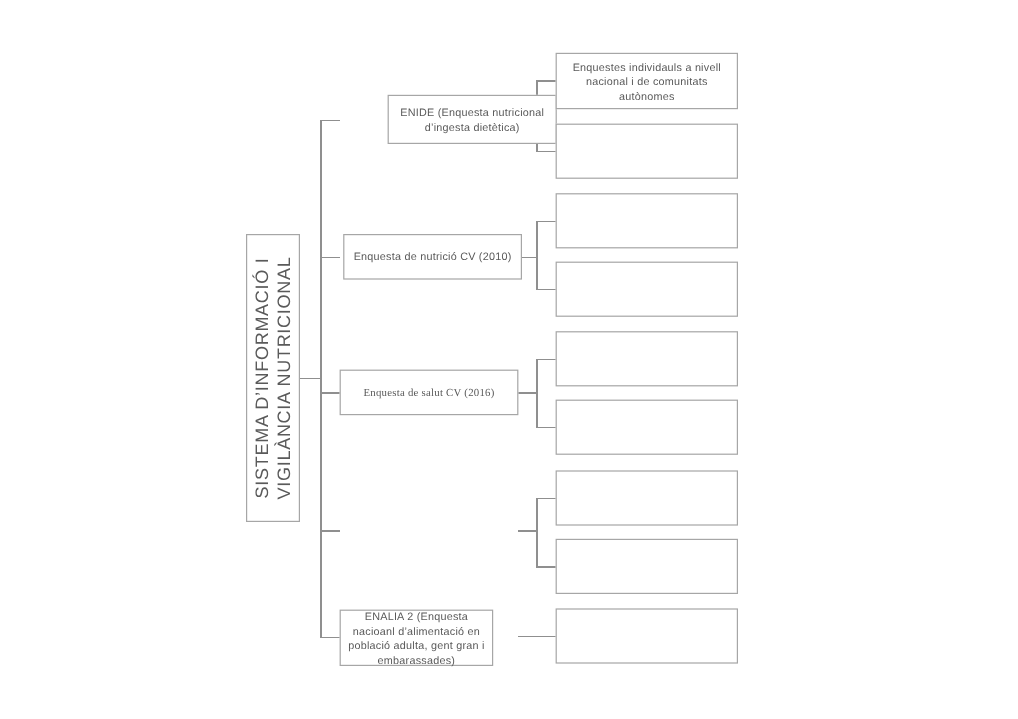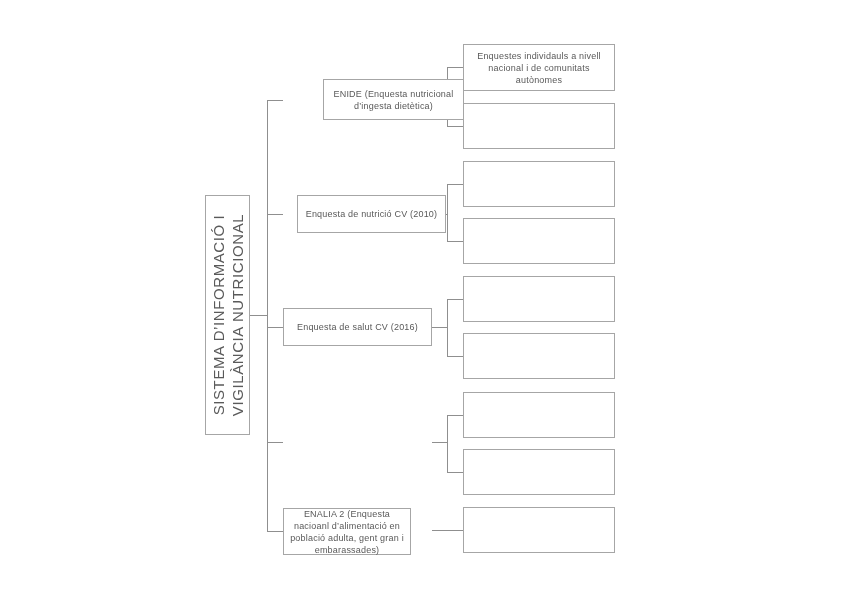--- a/index.html
+++ b/index.html
@@ -104,24 +104,24 @@
   <div class="node root-node">
     <div class="root-label">
       <span>SISTEMA D’INFORMACIÓ I</span>
       <span>VIGILÀNCIA NUTRICIONAL</span>
     </div>
   </div>
 
   <div class="node survey-node" style="left:301px; top:79px;  width:141px; height:41px;margin-left:22px;">
     <span>ENIDE (Enquesta nutricional d’ingesta dietètica)</span>
   </div>
-  <div class="node survey-node" style="left:297px; top:195px; width:149px; height:38px;">
+  <div class="node survey-node" style="left:286px; top:195px; width:149px; height:38px;">
     <span>Enquesta de nutrició CV (2010)</span>
   </div>
-  <div class="node survey-node" style="left:283px; top:308px; width:149px; height:38px;">
+  <div class="node survey-node" style="left:283px; top:308px; width:149px; height:38px;font-family:Liberation Serif, serif;">
     <span>Enquesta de salut CV (2016)</span>
   </div>
   <div class="node survey-node" style="left:283px; top:508px; width:128px; height:47px;">
     <span>ENALIA 2 (Enquesta nacioanl d’alimentació en població adulta, gent gran i embarassades)</span>
   </div>
 
   <div class="node result-node" style="left:463px; top:44px;  width:152px; height:47px;">
     <span>Enquestes individauls a nivell nacional i de comunitats autònomes</span>
   </div>
   <div class="node result-node" style="left:463px; top:103px; width:152px; height:46px;">

